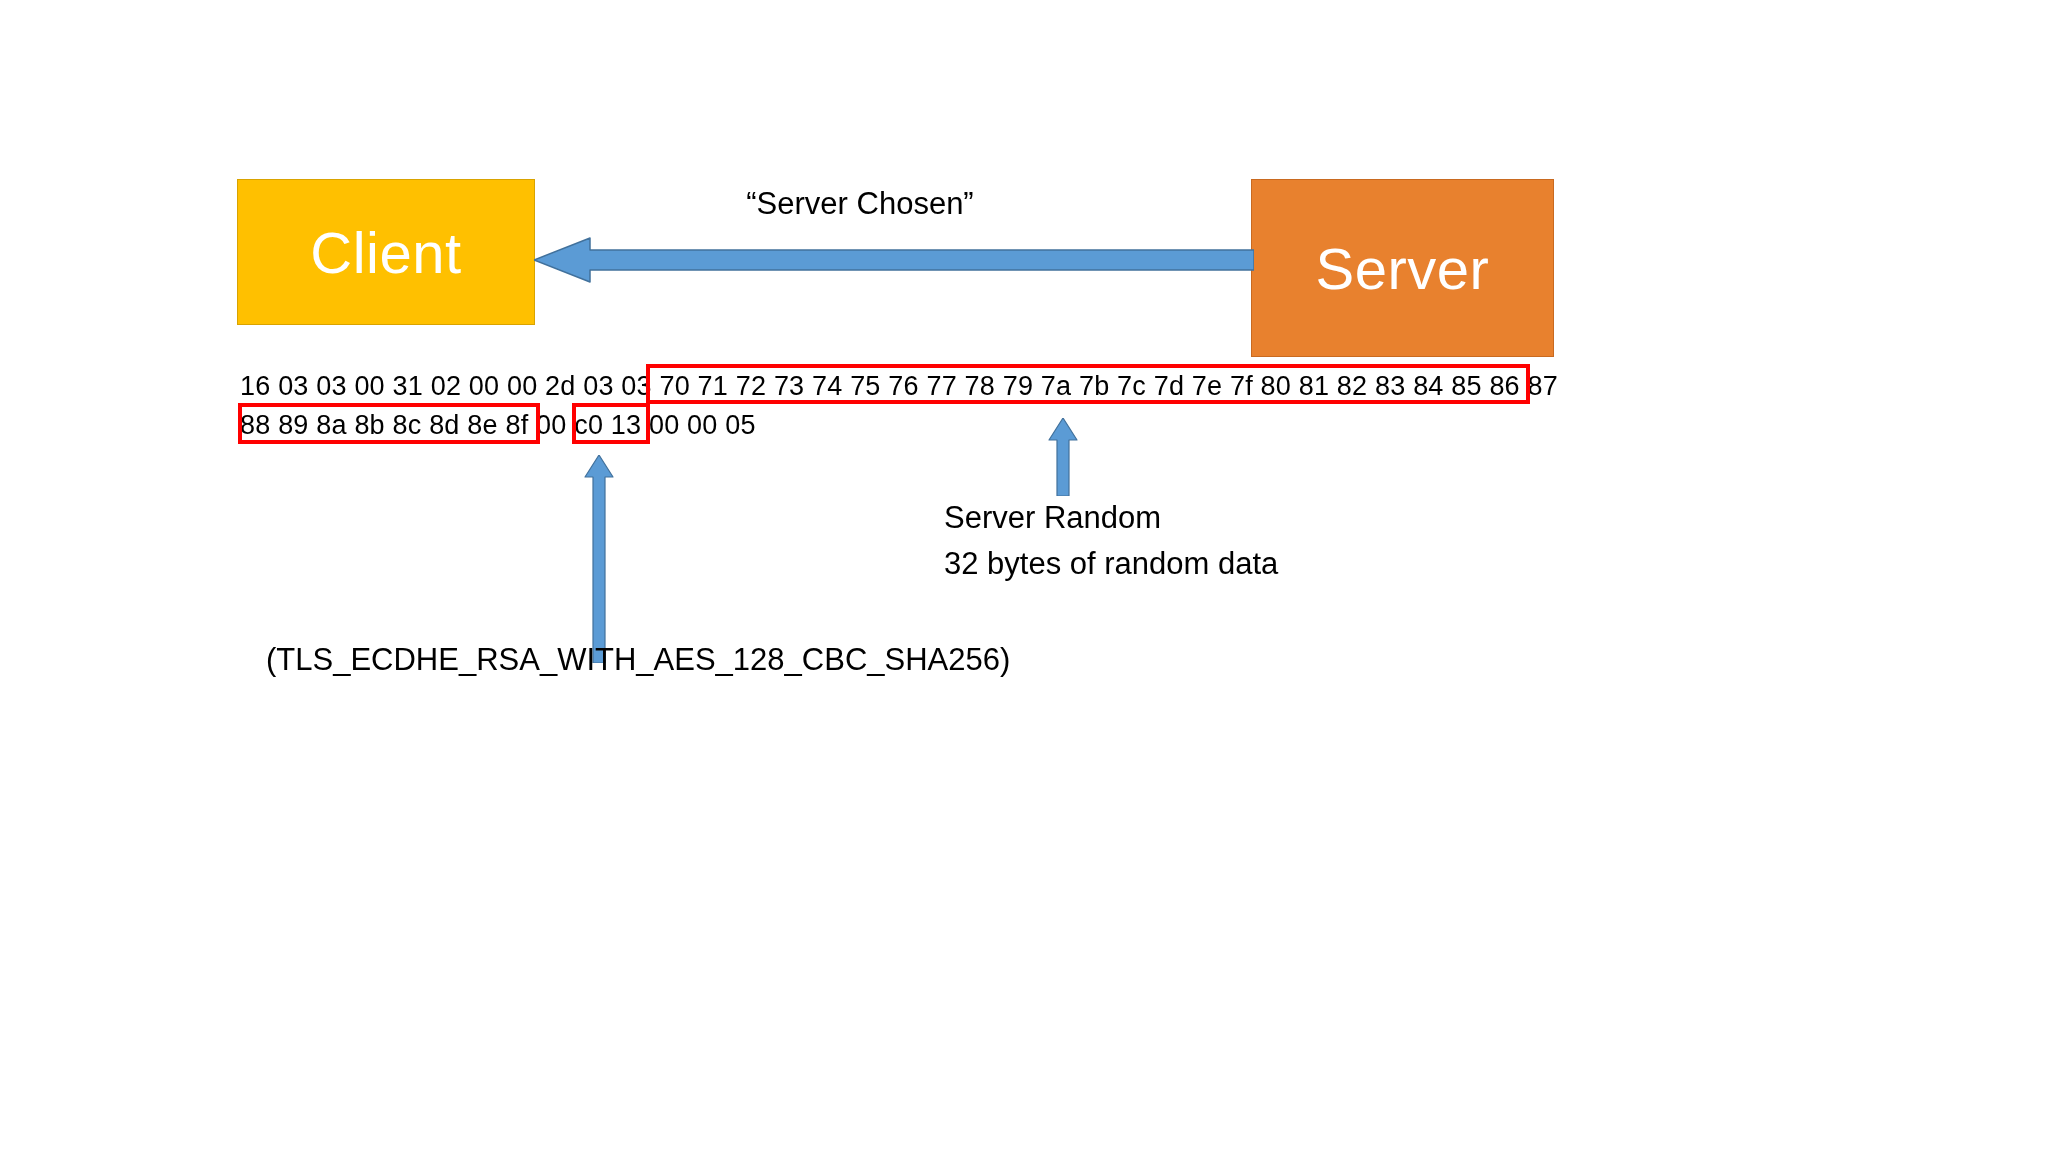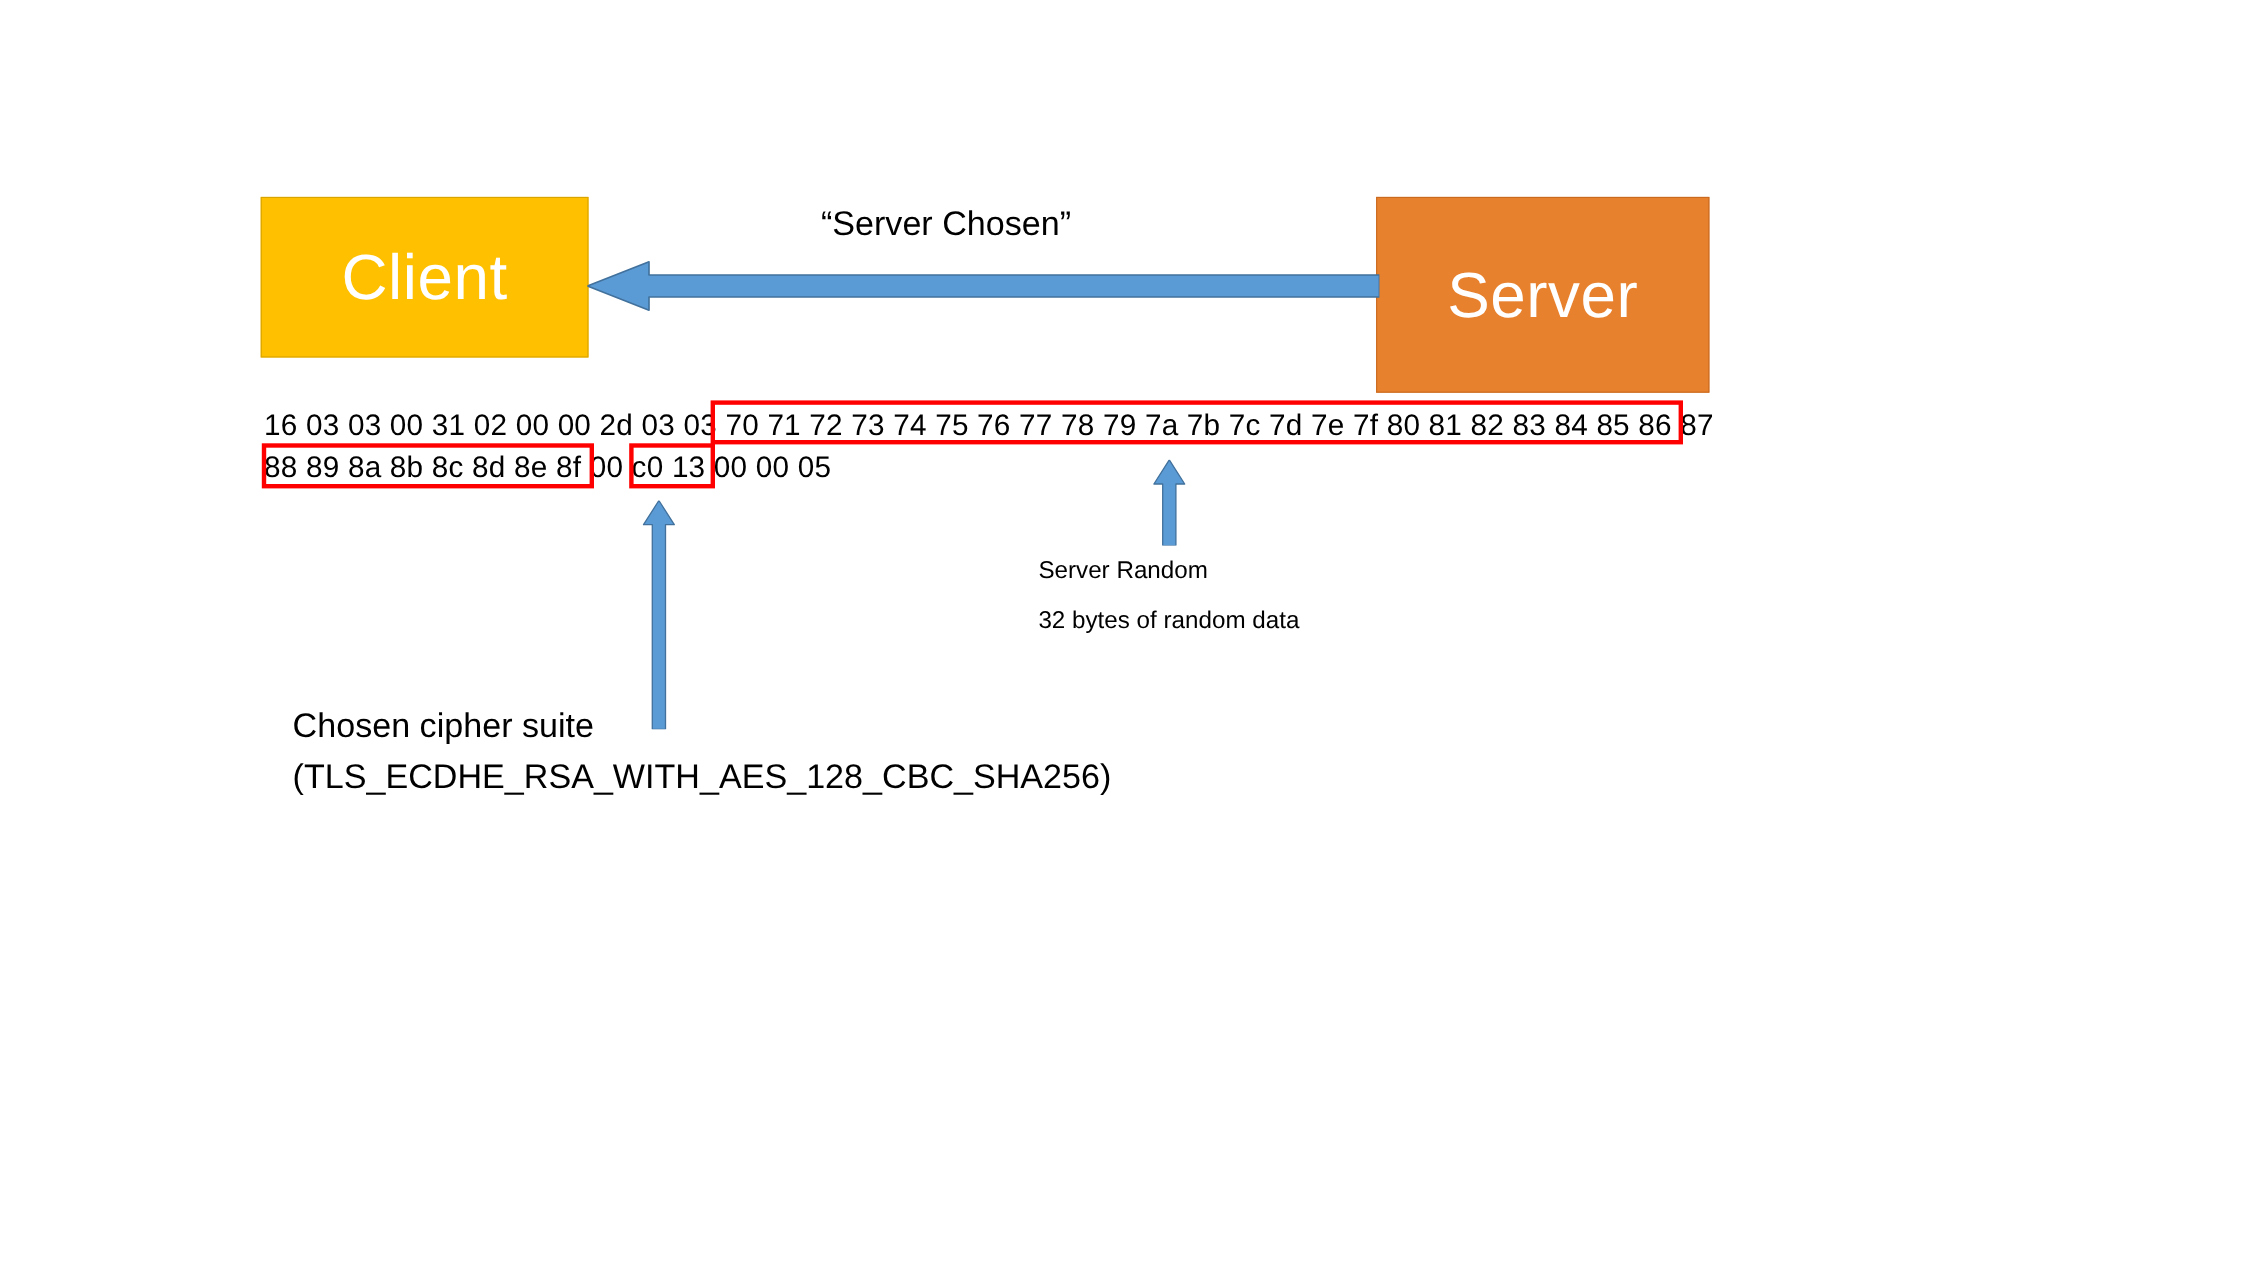--- a/index.html
+++ b/index.html
@@ -117,21 +117,21 @@
     position: absolute;
     left: 1047px;
     top: 418px;
     width: 32px;
     height: 78px;
   }
   #random-note {
     position: absolute;
     left: 944px;
     top: 495px;
-    font-size: 22px;
+    font-size: 31px;
     line-height: 46px;
     white-space: nowrap;
   }
 
   #cipher-arrow {
     position: absolute;
     left: 583px;
     top: 455px;
     width: 32px;
     height: 208px;
@@ -183,17 +183,16 @@
   </svg>
   <div id="random-note">
     <span class="note-line">Server Random</span>
     <span class="note-line">32 bytes of random data</span>
   </div>
 
   <svg id="cipher-arrow" viewBox="0 0 32 208" preserveAspectRatio="none">
     <polygon points="16,0 30,22 22,22 22,208 10,208 10,22 2,22" fill="#5B9BD5" stroke="#41719C" stroke-width="1.2" stroke-linejoin="round"></polygon>
   </svg>
   <div id="cipher-note">
-    <span class="note-line">Chosen cipher suite</span>
     <span class="note-line">(TLS_ECDHE_RSA_WITH_AES_128_CBC_SHA256)</span>
   </div>
 
 </div>
 
 </body></html>

